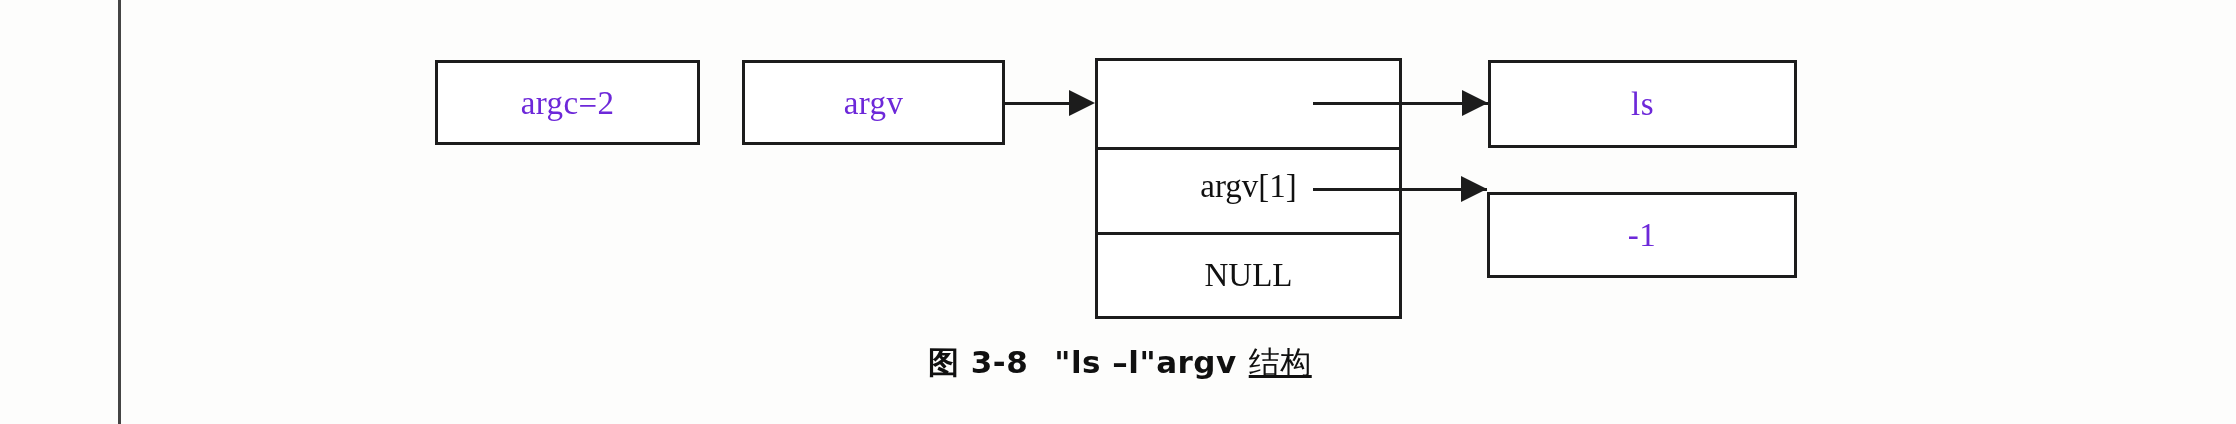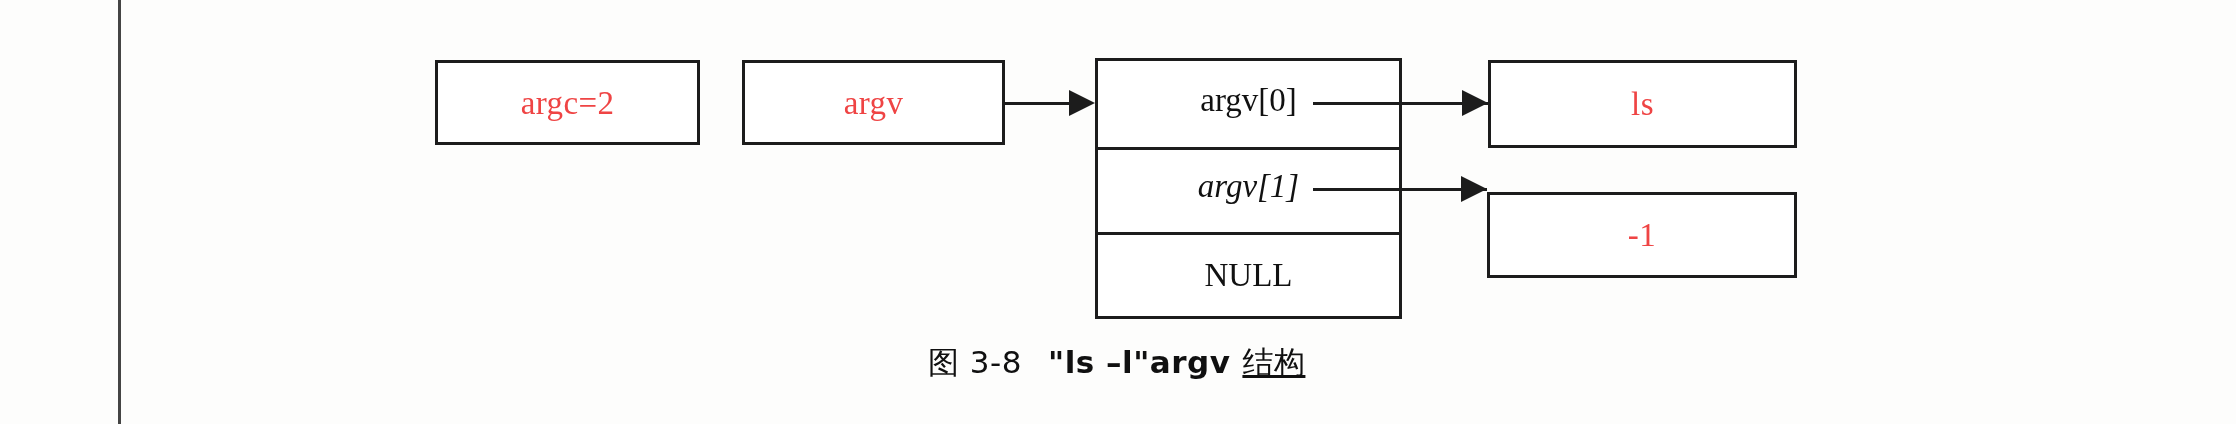--- a/index.html
+++ b/index.html
@@ -38,21 +38,21 @@
     background: #ffffff;
   }
   .box > .box-label {
     position: absolute;
     left: 0;
     right: 0;
     text-align: center;
     font-size: 33px;
     letter-spacing: .4px;
     white-space: nowrap;
-    color: #ef4444;
+    color: #6d28d9;
   }
 
   
   .cell-label {
     position: absolute;
     text-align: center;
     font-size: 33px;
     white-space: nowrap;
     color: #111;
   }
@@ -83,21 +83,21 @@
   
   .caption {
     position: absolute;
     font-family: "DejaVu Sans", "Liberation Sans", sans-serif;
     font-size: 31px;
     font-weight: 700;
     color: #101010;
     white-space: nowrap;
     letter-spacing: .5px;
   }
-  .caption .cap-fig { font-weight: 400; text-align: right; }
+  .caption .cap-fig { font-weight: 700; text-align: right; }
   .caption .cap-gap { display: inline-block; width: 26px; }
   .caption .cap-tail { font-weight: 400; text-decoration: underline; }
 </style>
 </head>
 <body>
 
 <div id="page">
 
   <div class="page-rule" style="left:118px;"></div>
 
@@ -109,22 +109,21 @@
     <span class="box-label" style="top:22px;">argv</span>
   </div>
 
   <div class="hline" style="left:1005px; top:102px; width:86px;"></div>
   <div class="arrowhead" style="left:1069px; top:90px;"></div>
 
   <div class="box" style="left:1095px; top:58px; width:307px; height:261px;">
     <div class="divider" style="left:-3px; top:86px; width:307px;"></div>
     <div class="divider" style="left:-3px; top:171px; width:307px;"></div>
 
-    <span class="cell-label" style="left:0; right:0; top:21px;">argv[0]</span>
-    <span class="cell-label" style="left:0; right:0; top:107px;font-style:italic;">argv[1]</span>
+    <span class="cell-label" style="left:0; right:0; top:107px;">argv[1]</span>
     <span class="cell-label" style="left:0; right:0; top:176px;margin-top:20px;">NULL</span>
   </div>
 
   <div class="hline" style="left:1313px; top:102px; width:175px;"></div>
   <div class="arrowhead" style="left:1462px; top:90px;"></div>
 
   <div class="hline" style="left:1313px; top:188px; width:174px;"></div>
   <div class="arrowhead" style="left:1461px; top:176px;"></div>
 
   <div class="box" style="left:1488px; top:60px; width:309px; height:88px;padding-left:31px;">

